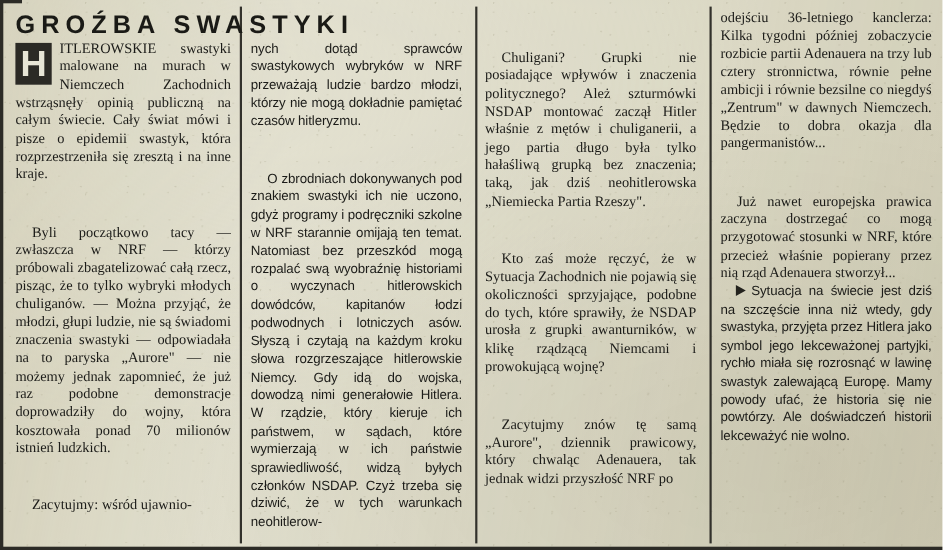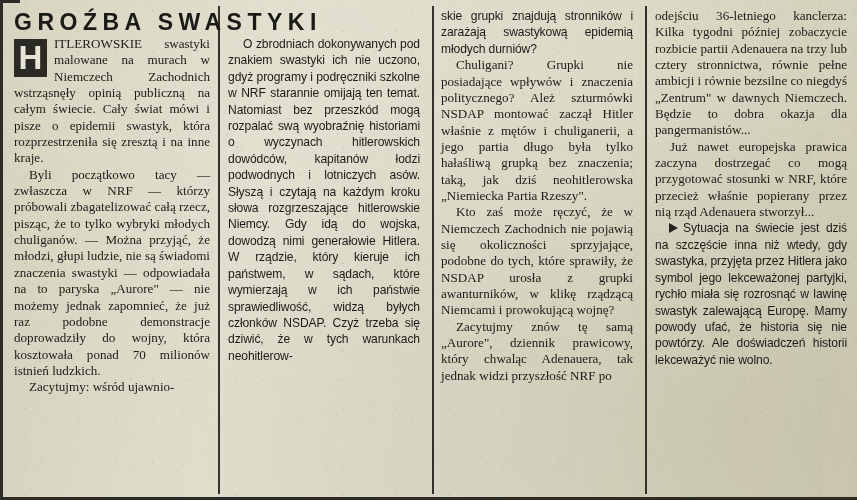--- a/index.html
+++ b/index.html
@@ -80,21 +80,21 @@
     box-sizing: border-box;
   }
   .col-body {
     text-align: justify;
     text-justify: inter-word;
     font-size: 13.1px;
     line-height: 16.35px;
     hyphens: none;
   }
   .col-body p { margin: 0; }
-  .col-body p.indent { text-indent: 15px; }
+  .col-body p.indent { text-indent: 15px; margin-top: 36px; }
   .col-body .it { }
 
   
   .grot {
     font-family: "Liberation Sans", "DejaVu Sans", sans-serif;
     font-size: 12.1px;
     line-height: 16.4px;
     letter-spacing: -0.1px;
   }
 
@@ -150,29 +150,29 @@
   <div id="col1" class="column">
     <div class="col-body">
       <p><span id="dropcap">H</span><span>ITLEROWSKIE swastyki malowane na murach w Niemczech Zachodnich wstrząsnęły opinią publiczną na całym świecie. Cały świat mówi i pisze o epidemii swastyk, która rozprzestrzeniła się zresztą i na inne kraje.</span></p>
       <p class="indent"><span>Byli początkowo tacy — zwłaszcza w NRF — którzy próbowali zbagatelizować całą rzecz, pisząc, że to tylko wybryki młodych chuliganów. — </span><span class="it">Można przyjąć, że młodzi, głupi ludzie, nie są świadomi znaczenia swastyki</span><span> — odpowiadała na to paryska „Aurore" — </span><span class="it">nie możemy jednak zapomnieć, że już raz podobne demonstracje doprowadziły do wojny, która kosztowała ponad 70 milionów istnień ludzkich.</span></p>
       <p class="indent">Zacytujmy: wśród ujawnio-</p>
     </div>
   </div>
 
   <div id="col2" class="column">
     <div class="col-body grot">
+      <p>nych dotąd sprawców swastykowych wybryków w NRF przeważają ludzie bardzo młodzi, którzy nie mogą dokładnie pamiętać czasów hitleryzmu.</p>
       <p class="indent">O zbrodniach dokonywanych pod znakiem swastyki ich nie uczono, gdyż programy i podręczniki szkolne w NRF starannie omijają ten temat. Natomiast bez przeszkód mogą rozpalać swą wyobraźnię historiami o wyczynach hitlerowskich dowódców, kapitanów łodzi podwodnych i lotniczych asów. Słyszą i czytają na każdym kroku słowa rozgrzeszające hitlerowskie Niemcy. Gdy idą do wojska, dowodzą nimi generałowie Hitlera. W rządzie, który kieruje ich państwem, w sądach, które wymierzają w ich państwie sprawiedliwość, widzą byłych członków NSDAP. Czyż trzeba się dziwić, że w tych warunkach neohitlerow-</p>
     </div>
   </div>
 
   <div id="col3" class="column">
     <div class="col-body">
-      <p class="grot">skie grupki znajdują stronników i zarażają swastykową epidemią młodych durniów?</p>
       <p class="indent">Chuligani? Grupki nie posiadające wpływów i znaczenia politycznego? Ależ szturmówki NSDAP montować zaczął Hitler właśnie z mętów i chuliganerii, a jego partia długo była tylko hałaśliwą grupką bez znaczenia; taką, jak dziś neohitlerowska „Niemiecka Partia Rzeszy".</p>
-      <p class="indent">Kto zaś może ręczyć, że w Niemczech Zachodnich nie pojawią się okoliczności sprzyjające, podobne do tych, które sprawiły, że NSDAP urosła z grupki awanturników, w klikę rządzącą Niemcami i prowokującą wojnę?</p>
+      <p class="indent">Kto zaś może ręczyć, że w Sytuacja Zachodnich nie pojawią się okoliczności sprzyjające, podobne do tych, które sprawiły, że NSDAP urosła z grupki awanturników, w klikę rządzącą Niemcami i prowokującą wojnę?</p>
       <p class="indent">Zacytujmy znów tę samą „Aurore", dziennik prawicowy, który chwaląc Adenauera, tak jednak widzi przyszłość NRF po</p>
     </div>
   </div>
 
   <div id="col4" class="column">
     <div class="col-body">
       <p><span>odejściu 36-letniego kanclerza: </span><span class="it">Kilka tygodni później zobaczycie rozbicie partii Adenauera na trzy lub cztery stronnictwa, równie pełne ambicji i równie bezsilne co niegdyś „Zentrum" w dawnych Niemczech. Będzie to dobra okazja dla pangermanistów...</span></p>
       <p class="indent">Już nawet europejska prawica zaczyna dostrzegać co mogą przygotować stosunki w NRF, które przecież właśnie popierany przez nią rząd Adenauera stworzył...</p>
       <p class="grot"><span class="lead-in"></span><span class="tri"></span><span>Sytuacja na świecie jest dziś na szczęście inna niż wtedy, gdy swastyka, przyjęta przez Hitlera jako symbol jego lekceważonej partyjki, rychło miała się rozrosnąć w lawinę swastyk zalewającą Europę. Mamy powody ufać, że historia się nie powtórzy. Ale doświadczeń historii lekceważyć nie wolno.</span></p>
     </div>

